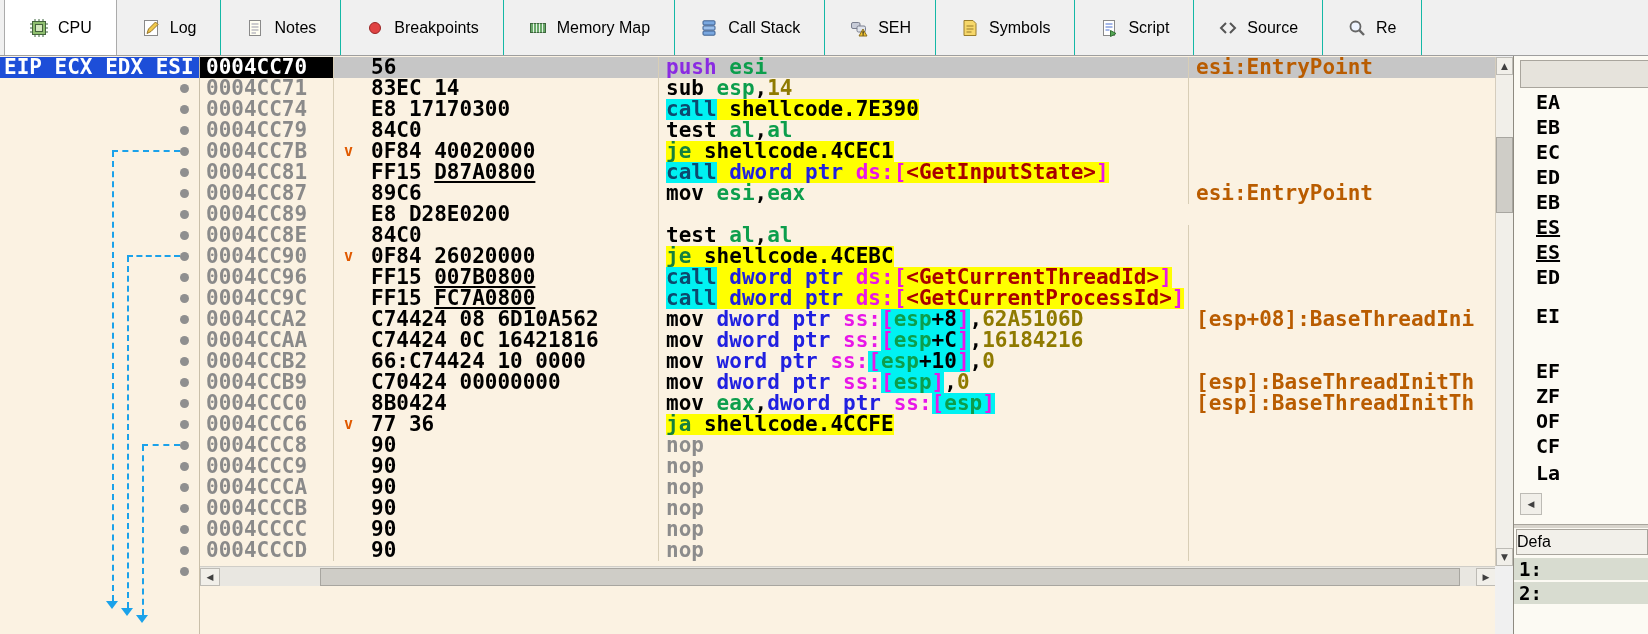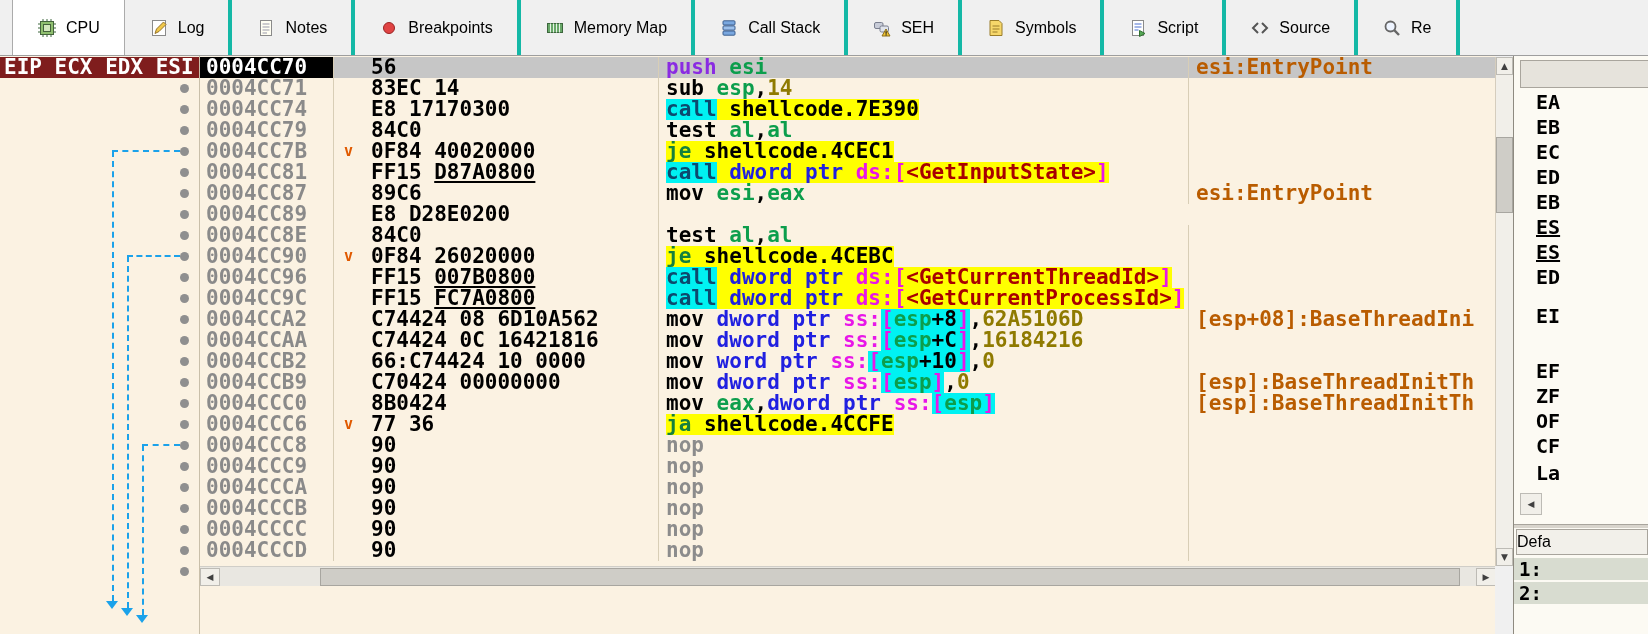--- a/index.html
+++ b/index.html
@@ -2,29 +2,29 @@
 <html><head>
 <meta charset="utf-8">
 <style>
   html,body{margin:0;padding:0;background:#F0F0F0;}
   .screen{position:relative;width:1648px;height:634px;background:#F0F0F0;overflow:hidden;
           font-family:"DejaVu Sans Mono",monospace;}
 
   
   .tabbar{position:absolute;left:0;top:0;width:1648px;height:56px;background:#F0F0F0;
           border-bottom:1px solid #9E9E9E;box-sizing:border-box;display:flex;align-items:stretch;
-          padding-left:12px;font-family:"Liberation Sans",sans-serif;overflow:hidden;}
-  .tab{display:flex;align-items:center;gap:9px;padding:0 24px;border-right:4px solid #14b8a6;
+          padding-left:4px;font-family:"Liberation Sans",sans-serif;overflow:hidden;}
+  .tab{display:flex;align-items:center;gap:9px;padding:0 24px;border-right:1px solid #14b8a6;
        font-size:16px;color:#000;white-space:nowrap;cursor:default;}
   .tab.active{background:#FFFFFF;border-left:1px solid #ABABAB;border-right:1px solid #ABABAB;}
   .tabicon{width:20px;height:20px;display:inline-flex;align-items:center;justify-content:center;}
 
   
   .gutter{position:absolute;left:0;top:56px;width:199px;height:578px;background:#FBF2E2;overflow:hidden;}
-  .eipbar{position:absolute;left:0;top:1px;width:199px;height:21px;background:#7f1d1d;color:#FFFFFF;
+  .eipbar{position:absolute;left:0;top:1px;width:199px;height:21px;background:#1d4ed8;color:#FFFFFF;
           font-size:21px;line-height:21px;font-weight:bold;white-space:pre;padding-left:4px;box-sizing:border-box;}
   .dot{position:absolute;left:180px;width:9px;height:9px;border-radius:50%;background:#8F8F8F;}
   .arrv{position:absolute;width:0;border-left:2px dashed #1BA2EA;}
   .arrh{position:absolute;height:0;border-top:2px dashed #1BA2EA;}
   .arrhead{position:absolute;width:0;height:0;border-left:6px solid transparent;
            border-right:6px solid transparent;border-top:8px solid #1BA2EA;}
   .a1h{left:112px;top:94px;width:68px;} .a1v{left:112px;top:95px;height:450px;} .a1c{left:106px;top:545px;}
   .a2h{left:127px;top:199px;width:53px;}.a2v{left:127px;top:200px;height:352px;}.a2c{left:121px;top:552px;}
   .a3h{left:142px;top:388px;width:38px;}.a3v{left:142px;top:389px;height:170px;}.a3c{left:136px;top:559px;}
 

